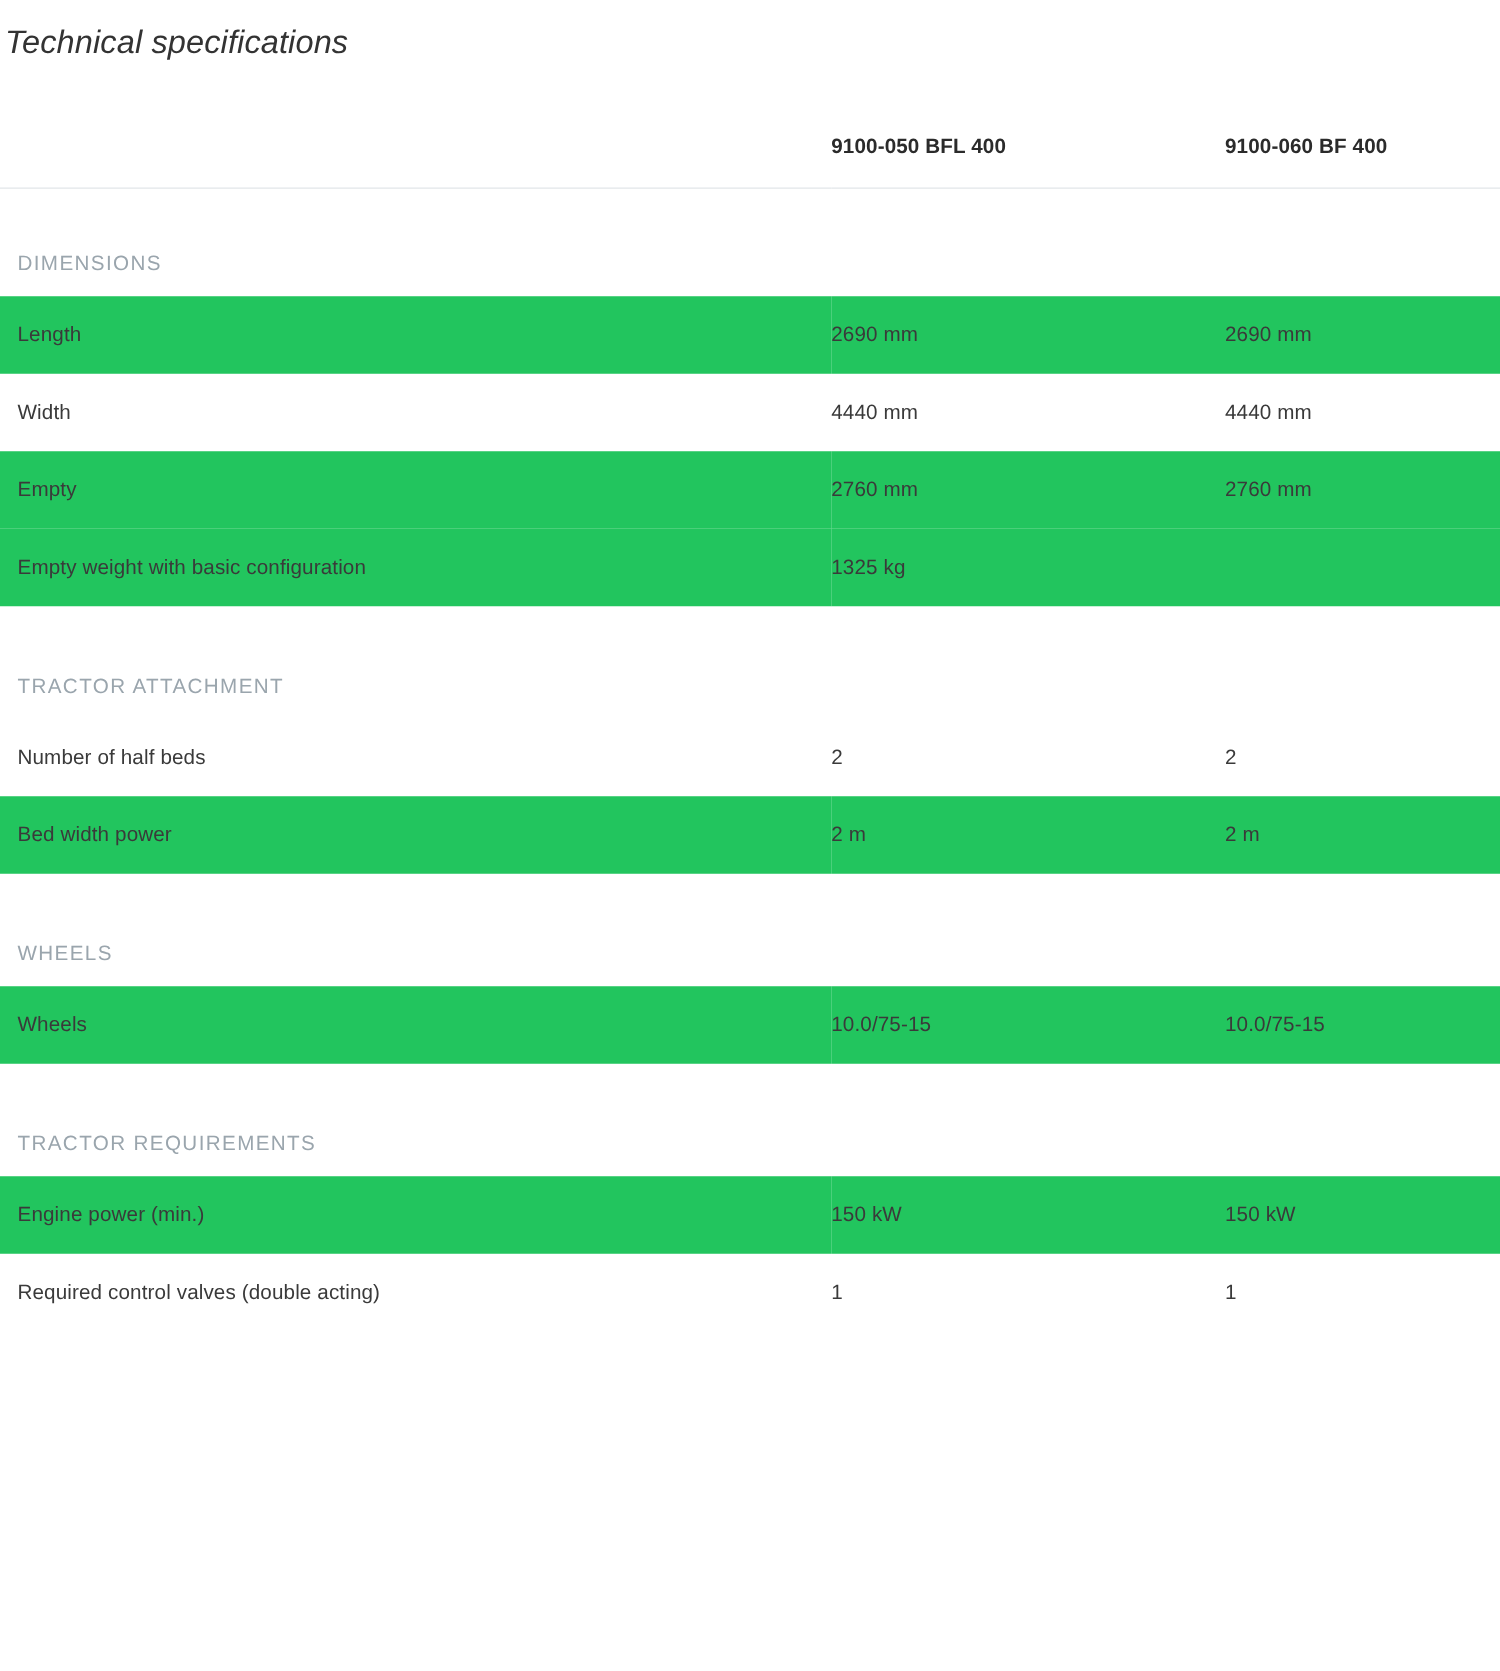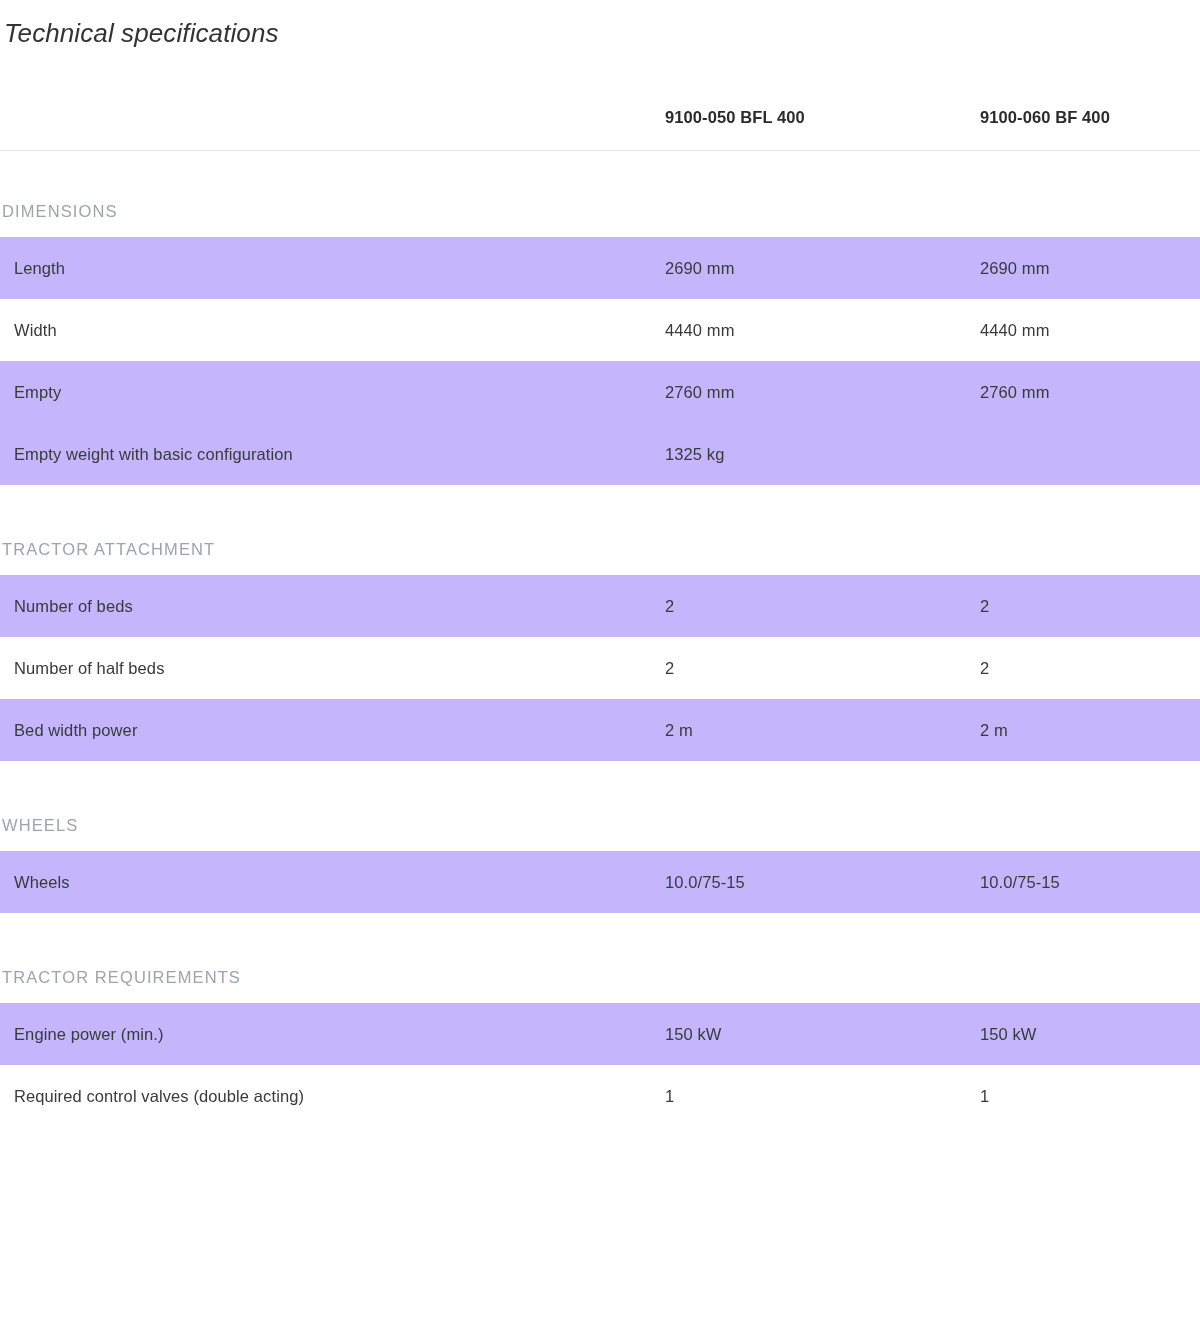--- a/index.html
+++ b/index.html
@@ -59,40 +59,40 @@
   tr.header-row th.val-head { padding-left: 0; }
 
   
   tr.section-row td {
     height: 74px;
     font-size: 16.5px;
     font-weight: 400;
     color: #9aa5ad;
     letter-spacing: 1.1px;
     text-transform: uppercase;
-    padding-left: 2px;
+    padding-left: 14px;
     vertical-align: bottom;
     padding-bottom: 16px;
   }
   tr.section-row.first td {
     height: 70px;
   }
 
   
   tr.data-row td {
     height: 62px;
     font-size: 16.5px;
     font-weight: 400;
     color: #3a3a3a;
     letter-spacing: 0.1px;
   }
   tr.data-row td.label-cell { padding-left: 14px; }
   tr.data-row td.value-cell { color: #3a3a3a; }
   tr.data-row.shaded td {
-    background: #c4b5fd;
+    background: #22c55e;
   }
 </style>
 </head>
 <body>
 
 <div class="page">
 
   <h1 class="page-title">Technical specifications</h1>
 
   <table class="spec-table">
@@ -128,25 +128,20 @@
           <td class="value-cell">2760 mm</td>
         </tr>
         <tr class="data-row shaded">
           <td class="label-cell">Empty weight with basic configuration</td>
           <td class="value-cell">1325 kg</td>
           <td class="value-cell"></td>
         </tr>
         <tr class="section-row">
           <td colspan="3">TRACTOR ATTACHMENT</td>
         </tr>
-        <tr class="data-row shaded">
-          <td class="label-cell">Number of beds</td>
-          <td class="value-cell">2</td>
-          <td class="value-cell">2</td>
-        </tr>
         <tr class="data-row">
           <td class="label-cell">Number of half beds</td>
           <td class="value-cell">2</td>
           <td class="value-cell">2</td>
         </tr>
         <tr class="data-row shaded">
           <td class="label-cell">Bed width power</td>
           <td class="value-cell">2 m</td>
           <td class="value-cell">2 m</td>
         </tr>

